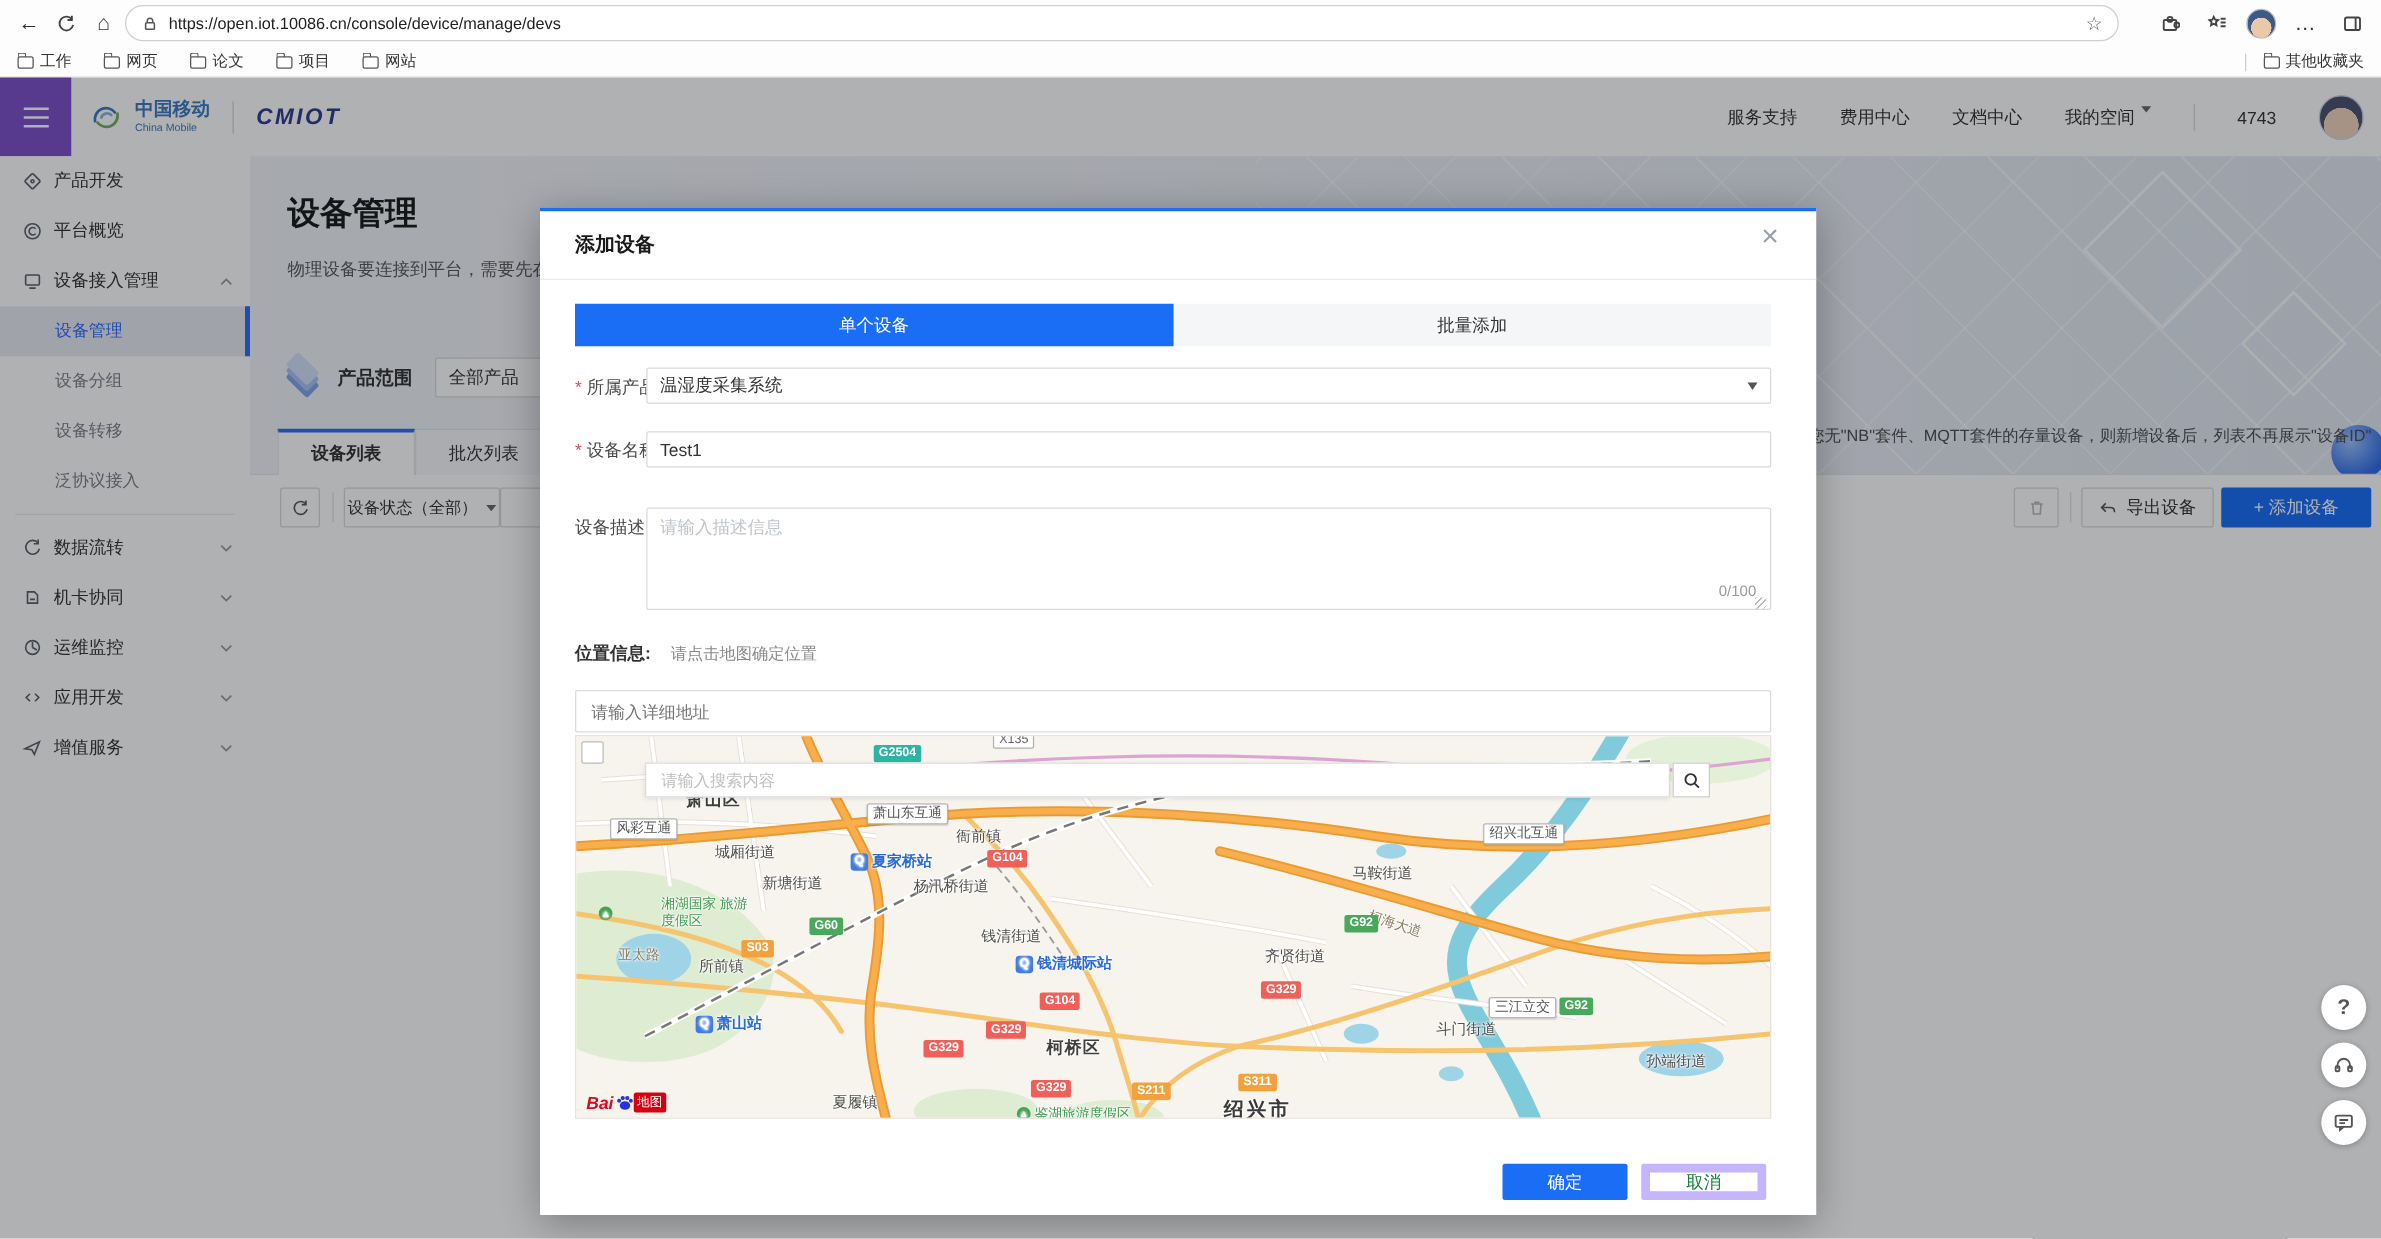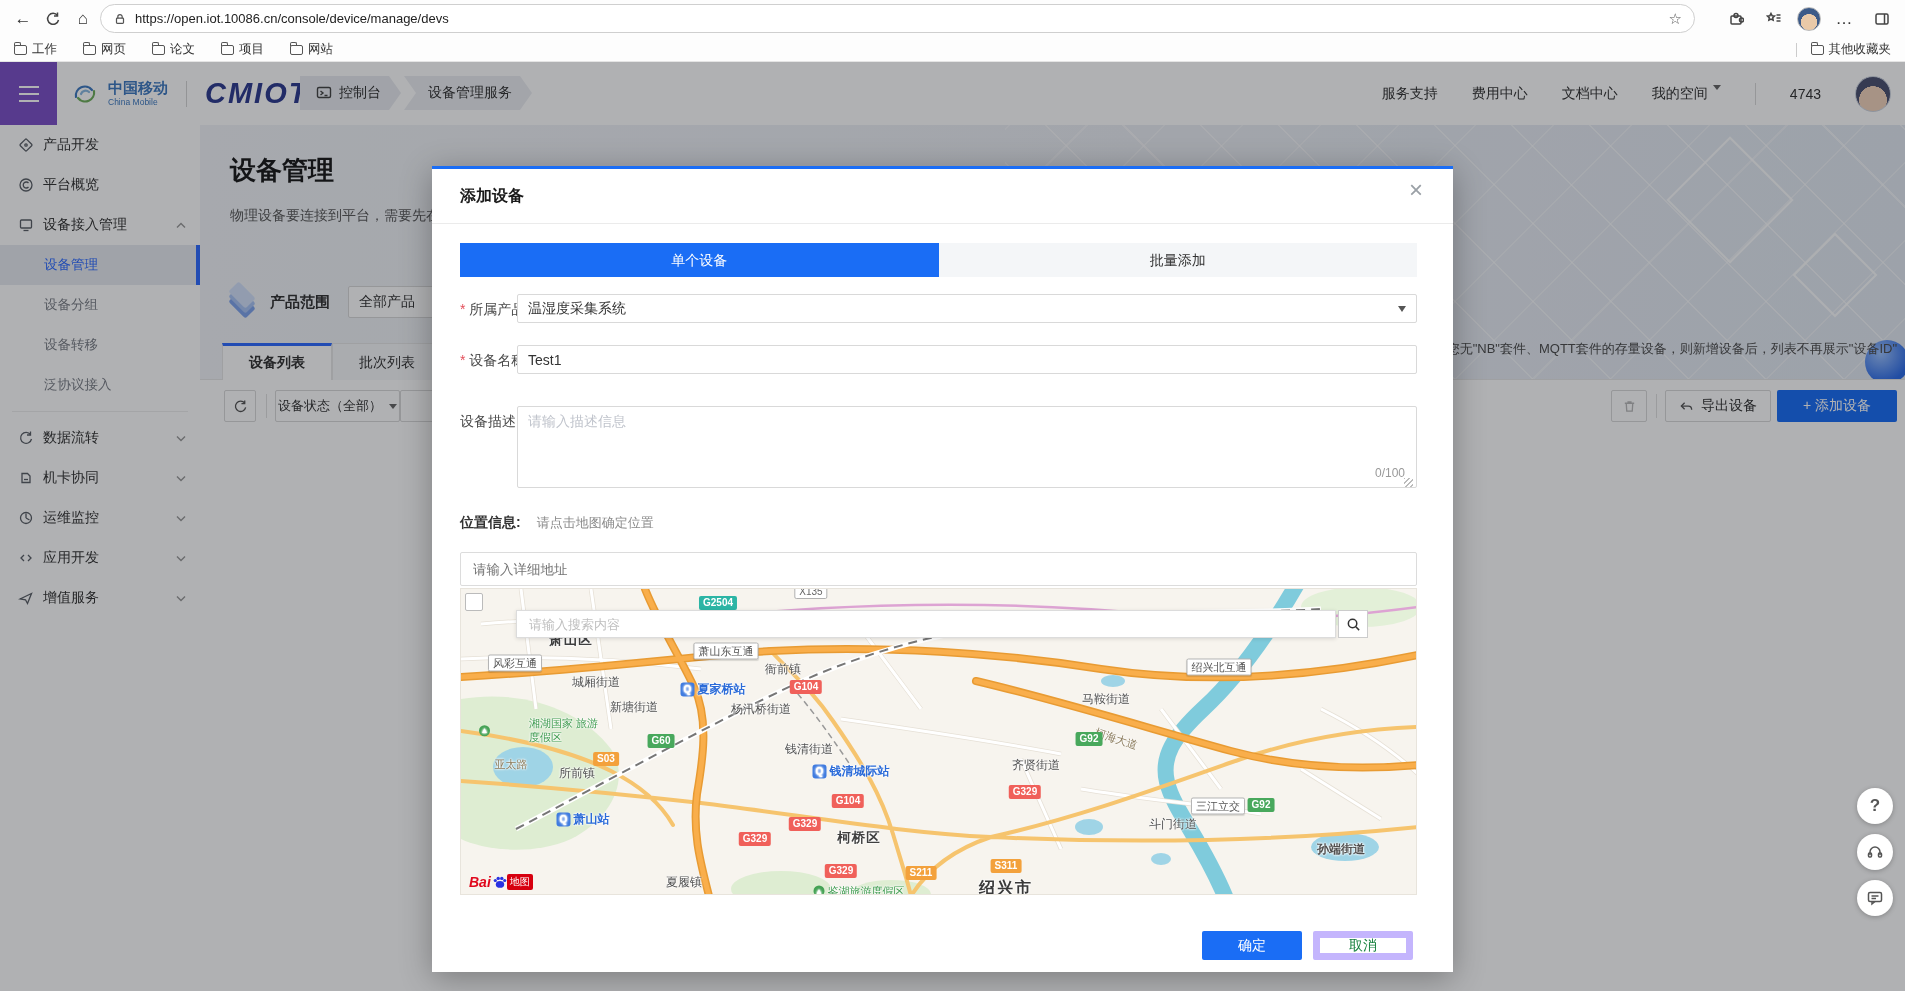--- a/index.html
+++ b/index.html
@@ -26,21 +26,21 @@
   .app { position:absolute; left:0; top:62px; width:1905px; height:929px; background:#f5f6f8; }
 
   .app-header { position:absolute; left:0; top:0; width:1905px; height:63px; background:#fff; }
   .burger { position:absolute; left:0; top:0; width:57px; height:63px; background:#7c50c8; display:flex; flex-direction:column; align-items:center; justify-content:center; gap:5px; cursor:pointer; }
   .burger i { width:20px; height:2px; background:#fff; }
   .brand { position:absolute; left:72px; top:0; height:63px; display:flex; align-items:center; gap:10px; }
   .cm-glyph { width:26px; height:26px; }
   .brand-cn { color:#3f7ac0; font-weight:bold; font-size:15px; line-height:1.1; }
   .brand-en { color:#3f7ac0; font-size:8.5px; }
   .brand-sep { width:1px; height:26px; background:#d5d5d5; margin:0 8px; }
-  .brand-product { font-size:29px; font-weight:bold; color:#2e3b8f; letter-spacing:2px; font-style:italic; }
+  .brand-product { font-size:18px; font-weight:bold; color:#2e3b8f; letter-spacing:2px; font-style:italic; }
   .crumbs { position:absolute; left:300px; top:14px; height:34px; display:flex; }
   .crumb { height:34px; background:#e9ebf0; display:flex; align-items:center; gap:7px; font-size:14px; color:#333; padding:0 20px 0 16px; cursor:pointer; }
   .crumb.first { clip-path:polygon(0 0, calc(100% - 12px) 0, 100% 50%, calc(100% - 12px) 100%, 0 100%); }
   .crumb.arrow { margin-left:3px; background:#eceef2; clip-path:polygon(0 0, calc(100% - 12px) 0, 100% 50%, calc(100% - 12px) 100%, 0 100%, 12px 50%); padding-left:24px; }
   .crumb svg { stroke:#444; fill:none; stroke-width:1.4; }
   .header-right { position:absolute; right:14px; top:0; height:63px; display:flex; align-items:center; gap:34px; font-size:14px; color:#333; }
   .nav-item { cursor:pointer; display:flex; align-items:flex-start; gap:5px; }
   .caret-down { width:0; height:0; border-left:4px solid transparent; border-right:4px solid transparent; border-top:5px solid #666; }
   .hdr-divider { width:1px; height:22px; background:#d9d9d9; }
   .credits { font-size:14px; color:#333; }
@@ -243,33 +243,20 @@
               <path d="M22,10 A9,9 0 0 1 6,17" stroke="#6fae5c"></path>
               <path d="M9,13 A5,5 0 0 1 17,11" stroke="#89b8e0"></path>
             </g>
           </svg>
         <div>
           <div class="brand-cn">中国移动</div>
           <div class="brand-en">China Mobile</div>
         </div>
         <div class="brand-sep"></div>
         <div class="brand-product">CMIOT</div>
-      </div>
-      <div class="crumbs">
-        <div class="crumb first">
-          <svg width="16" height="16" viewBox="0 0 16 16">
-              <rect x="1.5" y="2.5" width="13" height="10" rx="1.5"></rect>
-              <polyline points="4.5,6 7,8 4.5,10"></polyline>
-              <line x1="8.5" y1="10.5" x2="11.5" y2="10.5"></line>
-            </svg>
-          <span>控制台</span>
-        </div>
-        <div class="crumb arrow">
-            <span>设备管理服务</span>
-          </div>
       </div>
       <div class="header-right">
         <span id="header-nav-items" style="display:flex;gap:34px">
             <span class="nav-item">
               <span>服务支持</span>
             </span>
             <span class="nav-item">
               <span>费用中心</span>
             </span>
             <span class="nav-item">
@@ -548,21 +535,21 @@
             <div class="map-label k-bubble" style="left: 757px; top: 217px;">三江立交</div>
             <div class="map-label k-place" style="left: 322px; top: 80px;">衙前镇</div>
             <div class="map-label k-place" style="left: 135px; top: 93px;">城厢街道</div>
             <div class="map-label k-place" style="left: 173px; top: 118px;">新塘街道</div>
             <div class="map-label k-place" style="left: 300px; top: 120px;">杨汛桥街道</div>
             <div class="map-label k-place" style="left: 348px; top: 160px;">钱清街道</div>
             <div class="map-label k-place" style="left: 116px; top: 184px;">所前镇</div>
             <div class="map-label k-place" style="left: 575px; top: 176px;">齐贤街道</div>
             <div class="map-label k-place" style="left: 645px; top: 110px;">马鞍街道</div>
             <div class="map-label k-place" style="left: 712px; top: 235px;">斗门街道</div>
-            <div class="map-label k-place" style="left: 880px; top: 260px; font-weight: bold;">孙端街道</div>
+            <div class="map-label k-place" style="left: 880px; top: 260px;">孙端街道</div>
             <div class="map-label k-place" style="left: 223px; top: 293px;">夏履镇</div>
             <div class="map-label k-green" style="left: 78px; top: 142px;">
               <span class="gdot">▲</span>
               <span style="width: 70px; white-space: normal; line-height: 1.25; margin-left: 36px;">湘湖国家 旅游度假区</span>
             </div>
             <div class="map-label k-green" style="left: 398px; top: 302px;">
               <span class="gdot">▲</span>
               <span>鉴湖旅游度假区</span>
             </div>
             <div class="map-label k-station" style="left: 252px; top: 100px;">

